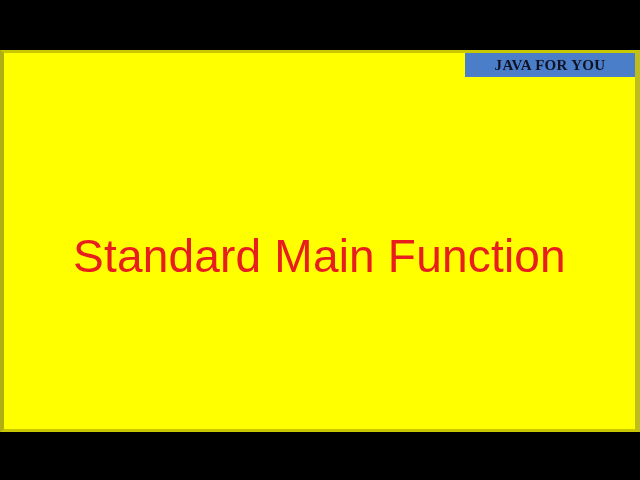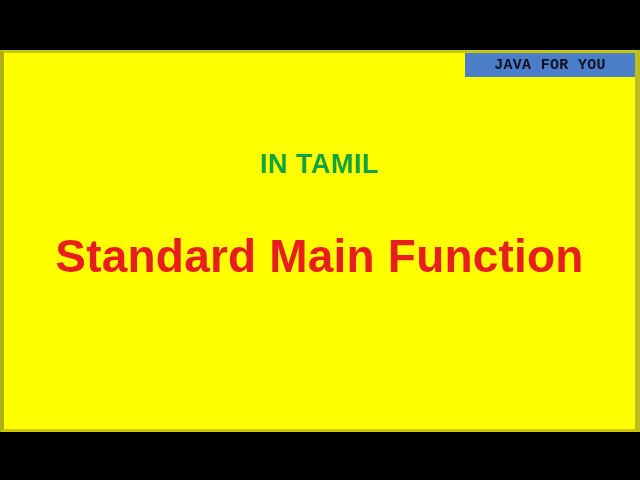--- a/index.html
+++ b/index.html
@@ -65,21 +65,21 @@
     width: 170px;
     height: 24px;
     background: #4A7EC8;
     display: flex;
     align-items: center;
     justify-content: center;
     z-index: 5;
   }
   .channel-badge-label {
     color: #111122;
-    font-family: Liberation Mono, monospace;
+    font-family: Liberation Serif, serif;
     font-weight: bold;
     font-size: 15px;
     letter-spacing: 0.3px;
     line-height: 1;
     white-space: nowrap;
   }
 
   
   .slide-body {
     position: absolute;
@@ -120,21 +120,21 @@
   }
 
   .title-topic {
     position: absolute;
     left: 0;
     top: 180px;
     width: 631px;
     text-align: center;
     color: #E81E1E;
     font-family: "Liberation Sans", sans-serif;
-    font-weight: bold;
+    font-weight: normal;
     font-size: 46px;
     letter-spacing: 0.2px;
     line-height: 1;
     white-space: nowrap;
   }
 </style>
 </head>
 <body>
 
 <div class="video-frame">
@@ -143,21 +143,20 @@
 
   <div class="slide">
 
     <div class="channel-badge">
       <span class="channel-badge-label">JAVA FOR YOU</span>
     </div>
 
     <div class="slide-body">
 
 
-      <div class="title-sub">IN TAMIL</div>
 
       <div class="title-topic">Standard Main Function</div>
 
     </div>
   </div>
 
   <div class="letterbox-bottom"></div>
 
 </div>
 

